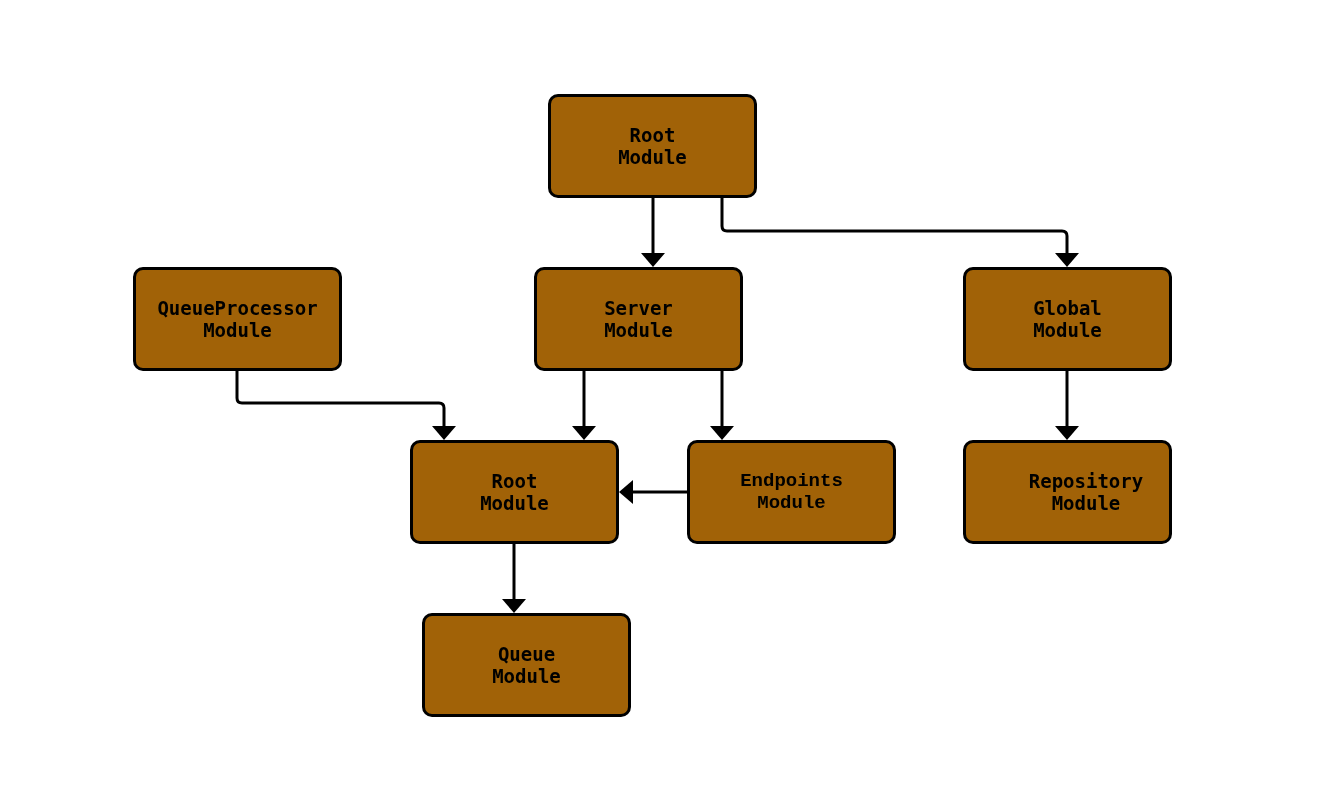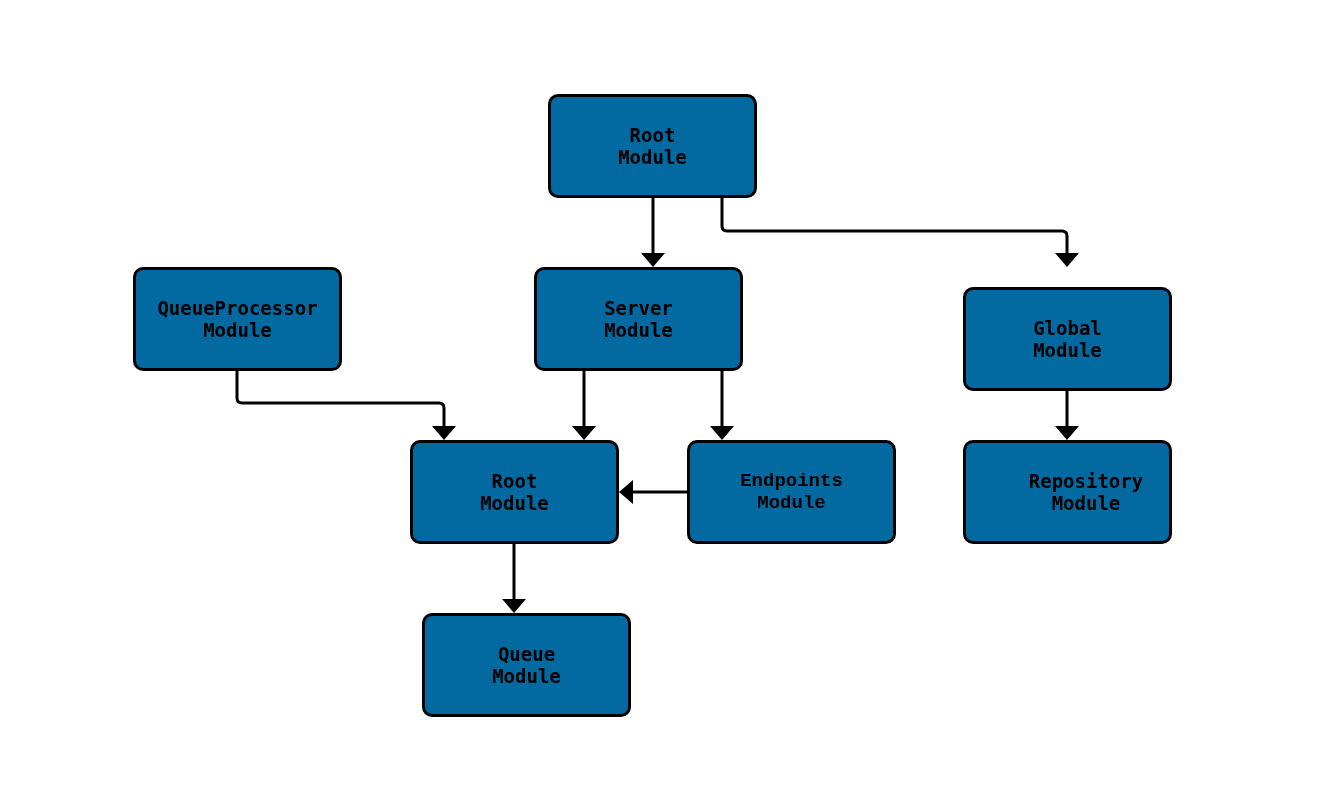--- a/index.html
+++ b/index.html
@@ -29,40 +29,40 @@
   }
   .edge-layer polygon {
     fill: #000000;
     stroke: none;
   }
   .node {
     position: absolute;
     width: 209px;
     height: 104px;
     box-sizing: border-box;
-    background: #0369a1;
+    background: #a16207;
     border: 3px solid #000000;
     border-radius: 10px;
     display: flex;
     flex-direction: column;
     align-items: center;
     justify-content: center;
     text-align: center;
     font-weight: bold;
     font-size: 19px;
     line-height: 22px;
     color: #000000;
   }
   .node span { display: block; }
 
   
   .n-root          { left: 548px;  top: 94px;  }
   .n-queueprocessor{ left: 133px;  top: 267px; }
   .n-server        { left: 534px;  top: 267px; }
-  .n-global        { left: 963px;  top: 267px; margin-top: 20px; }
+  .n-global        { left: 963px;  top: 267px; }
   .n-core          { left: 410px;  top: 440px; }
   .n-endpoints     { left: 687px;  top: 440px; font-family: Liberation Mono, monospace; }
   .n-repository    { left: 963px;  top: 440px; padding-left: 37px; }
   .n-queue         { left: 410px;  top: 613px; margin-left: 12px; }
 </style>
 </head>
 <body>
 
 <div class="canvas">
 

